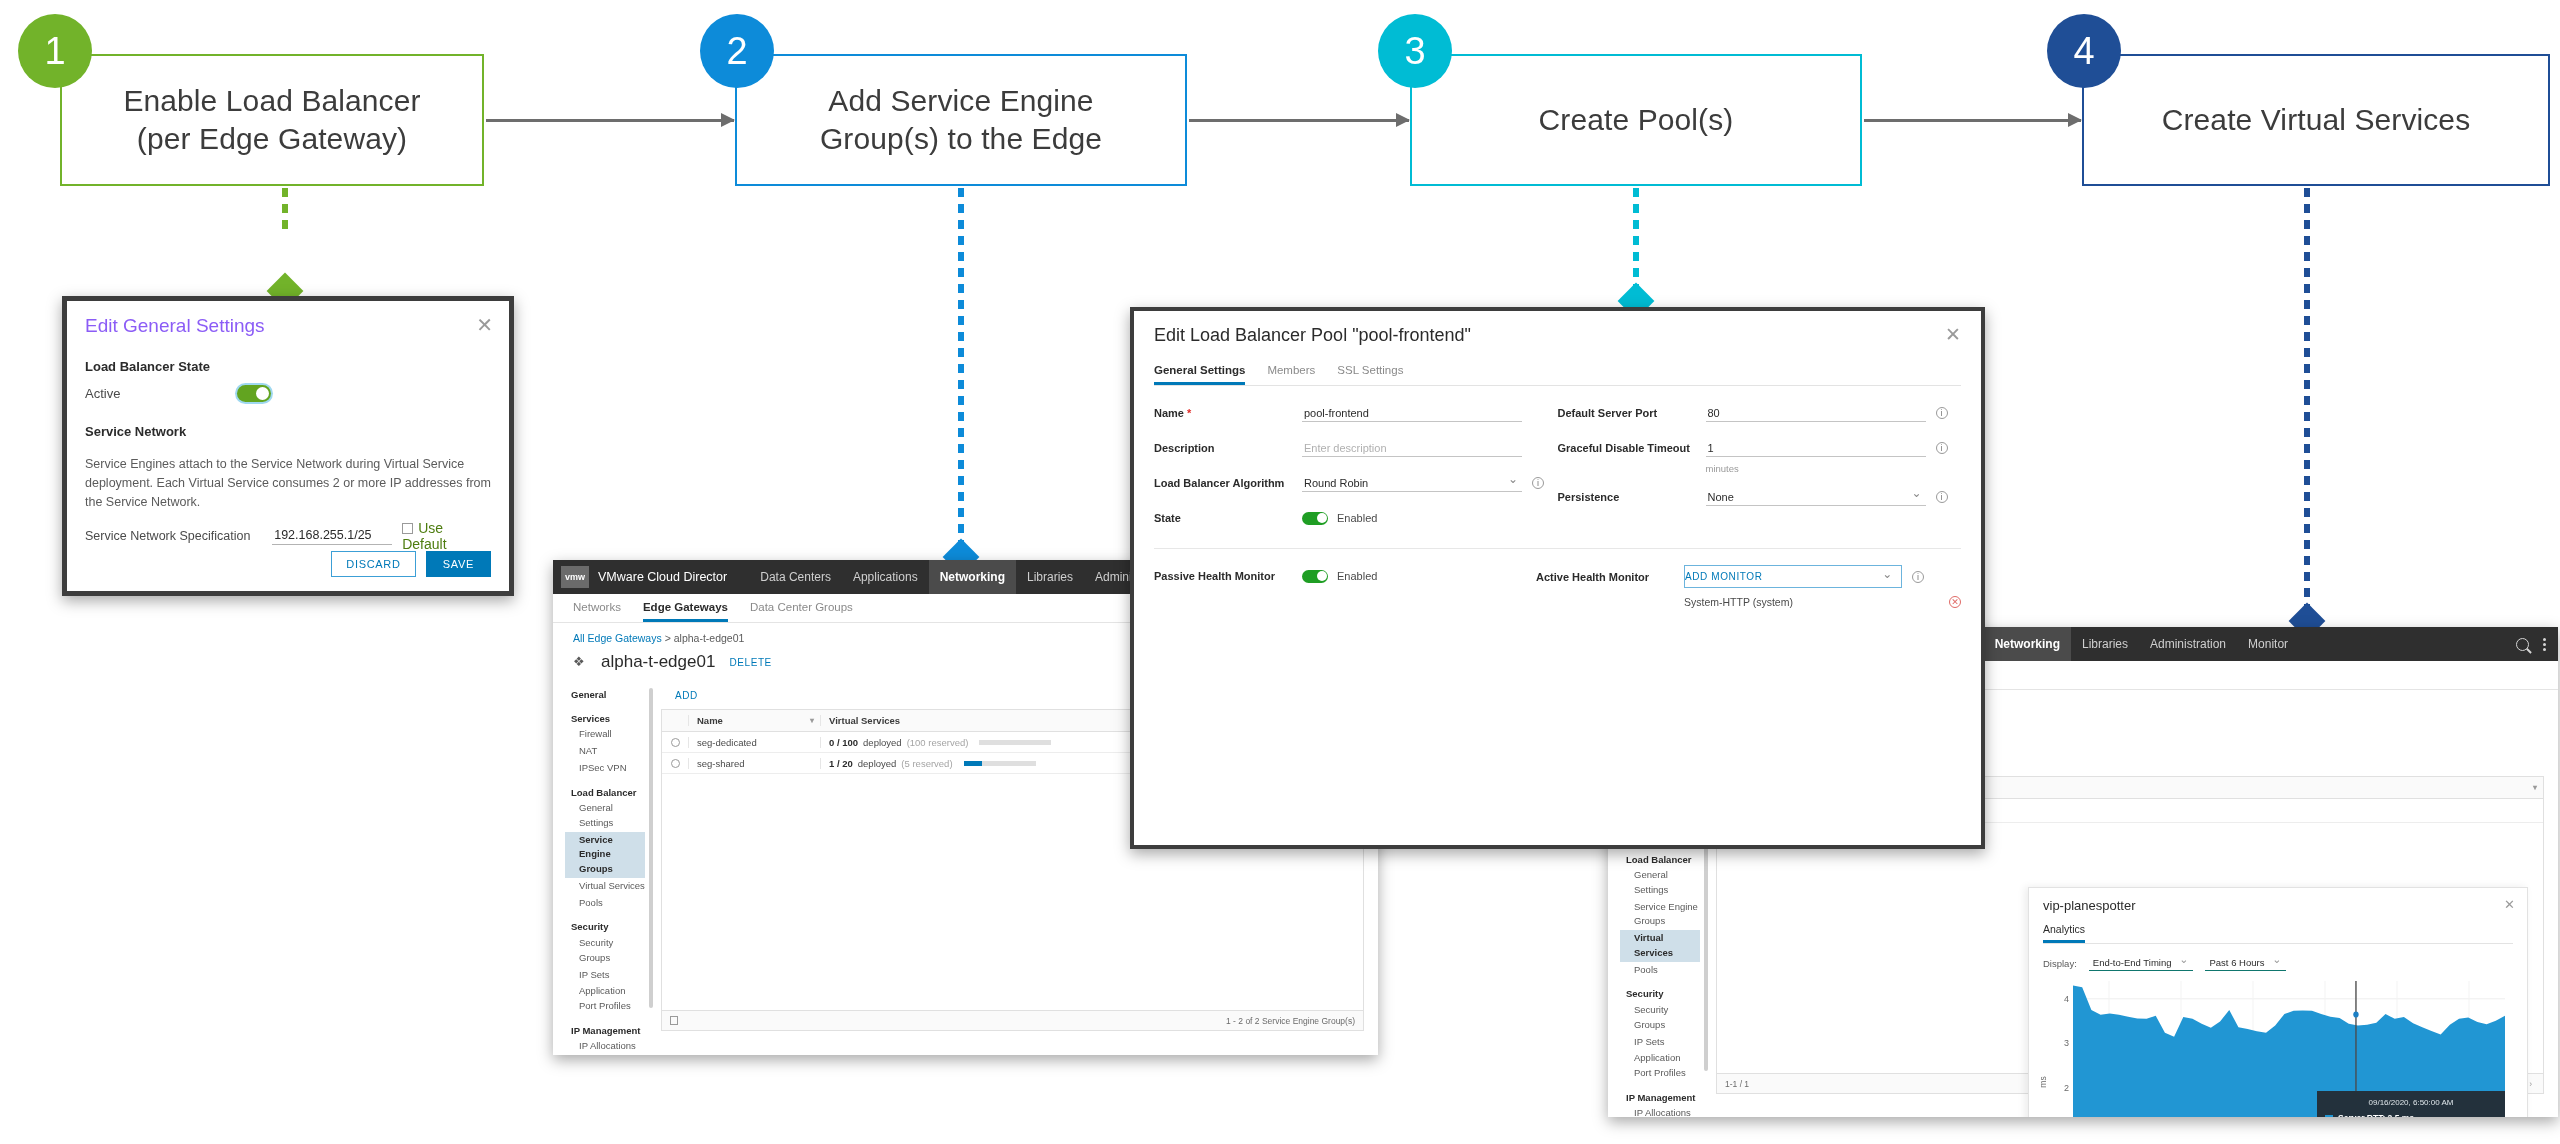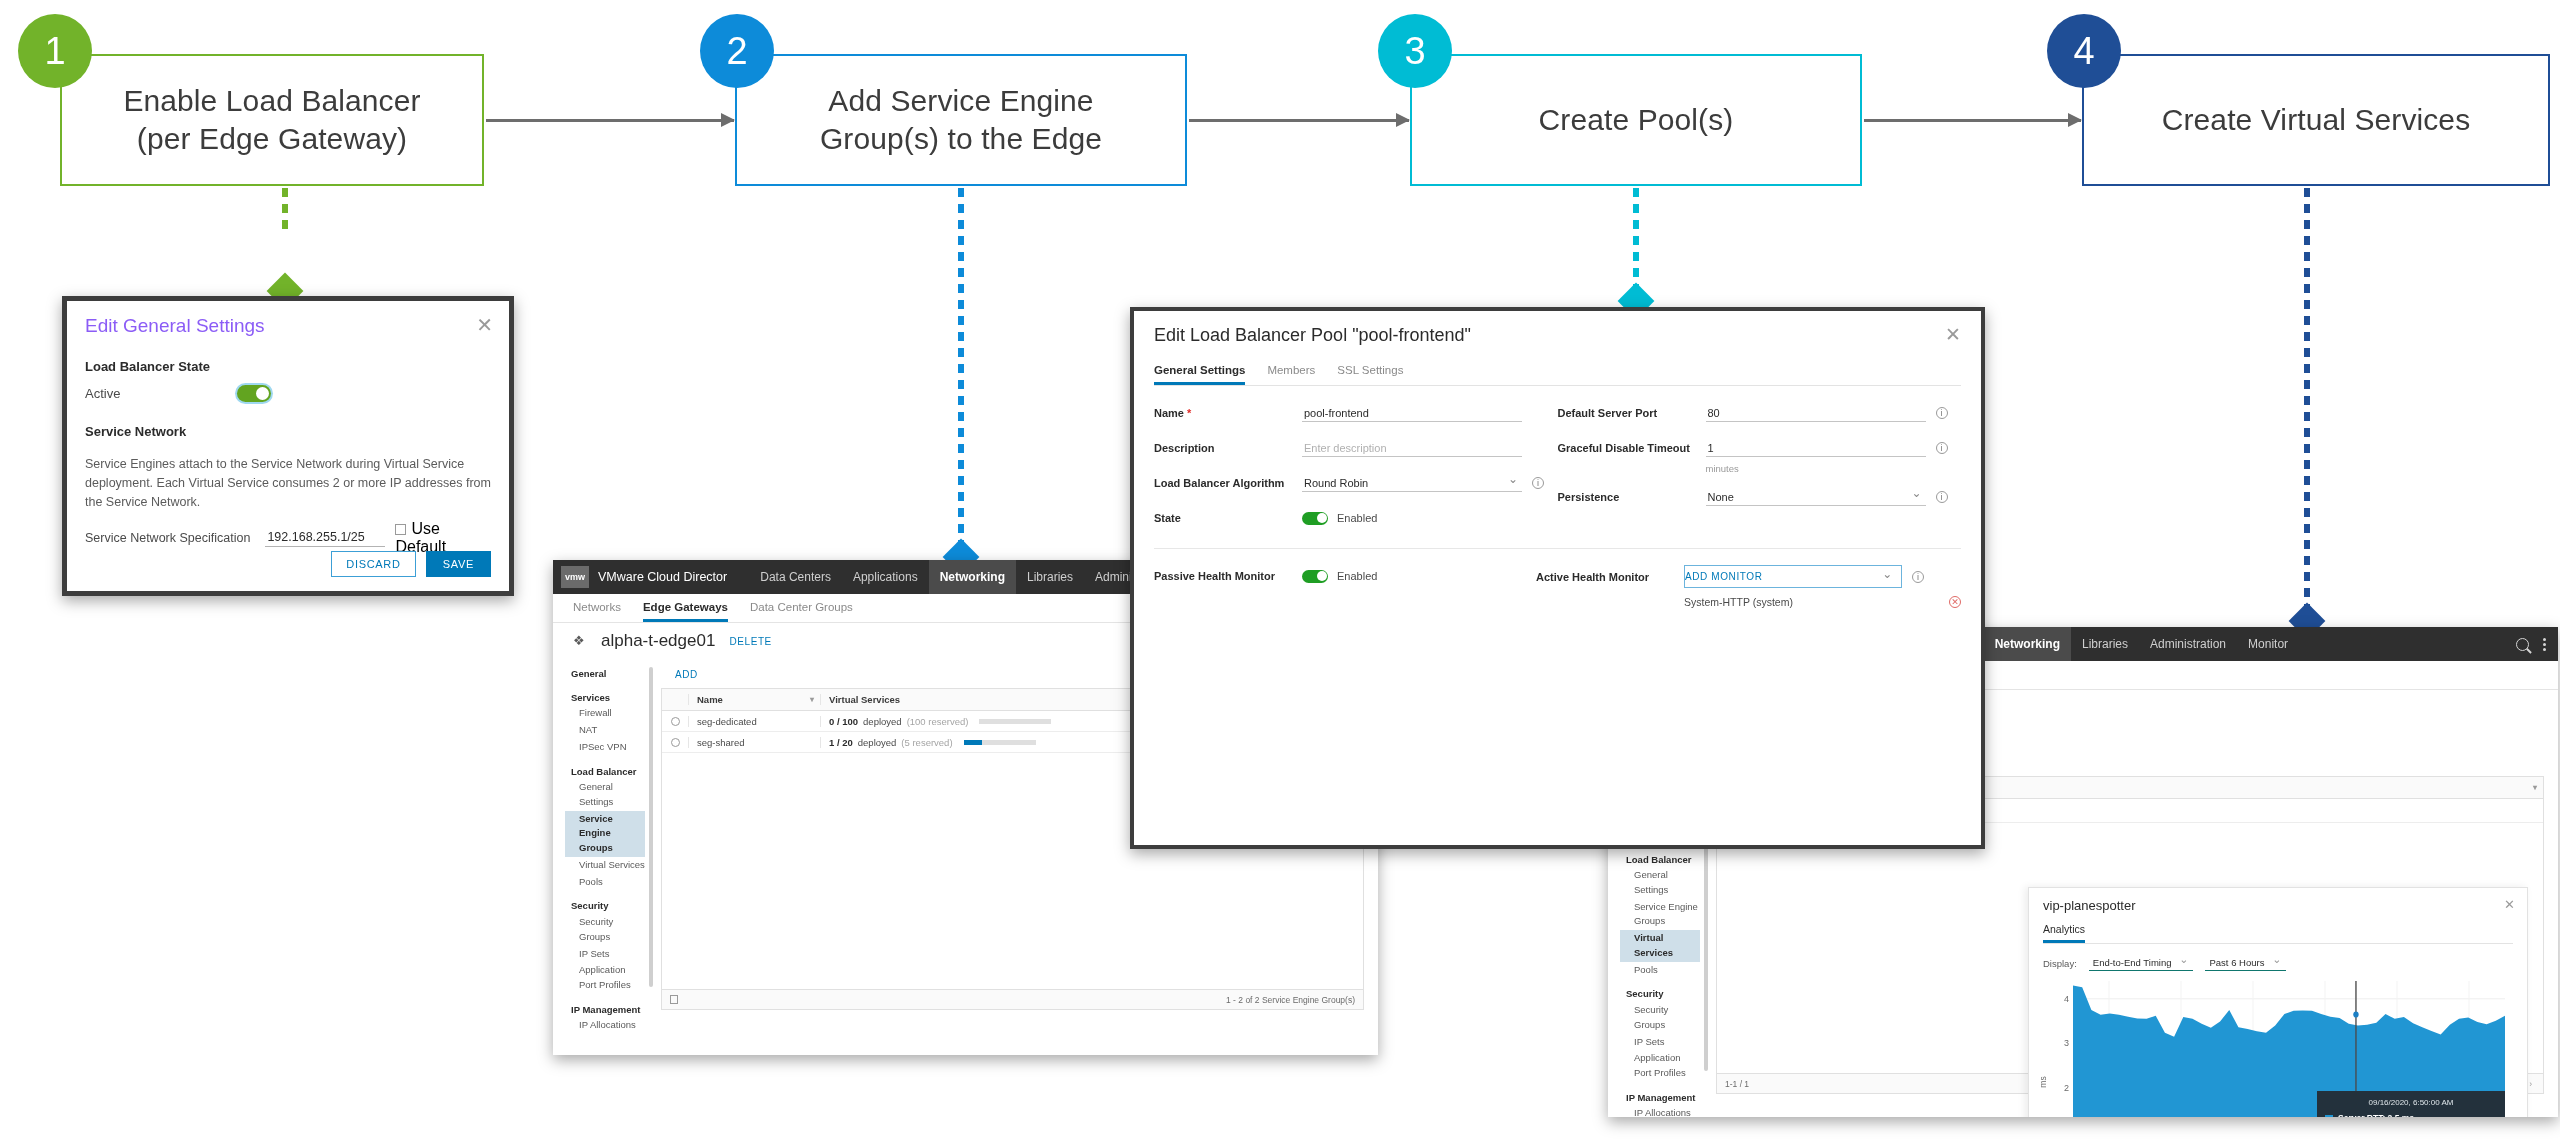--- a/index.html
+++ b/index.html
@@ -308,21 +308,21 @@
     <div class="row-label">Active</div>
     <span class="toggle"></span>
   </div>
 
   <div class="sec-head">Service Network</div>
   <div class="body-text">Service Engines attach to the Service Network during Virtual Service deployment. Each Virtual Service consumes 2 or more IP addresses from the Service Network.</div>
 
   <div class="row" style="margin-top:9px;">
     <div class="row-label" style="width:188px;font-size:12.5px;">Service Network Specification</div>
     <input class="ul-input" style="width: 120px;" value="192.168.255.1/25">
-    <label style="margin-left:10px;font-size:16px;color:#000000;">
+    <label style="margin-left:10px;font-size:14px;color:#4d7c0f;">
       <span class="cb"></span><span>Use Default</span>
     </label>
   </div>
 
   <div class="btn-row">
     <button class="btn-outline">DISCARD</button>
     <button class="btn-solid">SAVE</button>
   </div>
 </div>
 
@@ -339,20 +339,25 @@
       <span>Monitor</span>
     </div>
   </div>
 
   <div class="vcd-subtabs">
     <span>Networks</span>
     <span class="active">Edge Gateways</span>
     <span>Data Center Groups</span>
   </div>
 
+  <div class="vcd-crumb">
+    <a href="#">All Edge Gateways</a>
+    <span>&gt;</span>
+    <span>alpha-t-edge01</span>
+  </div>
 
   <div class="vcd-title-row">
     <span class="edge-ico">❖</span>
     <span class="vcd-title">alpha-t-edge01</span>
     <span class="vcd-delete">DELETE</span>
   </div>
 
   <div class="vcd-body">
     <div class="vcd-side">
       <div class="grp first">General</div>

